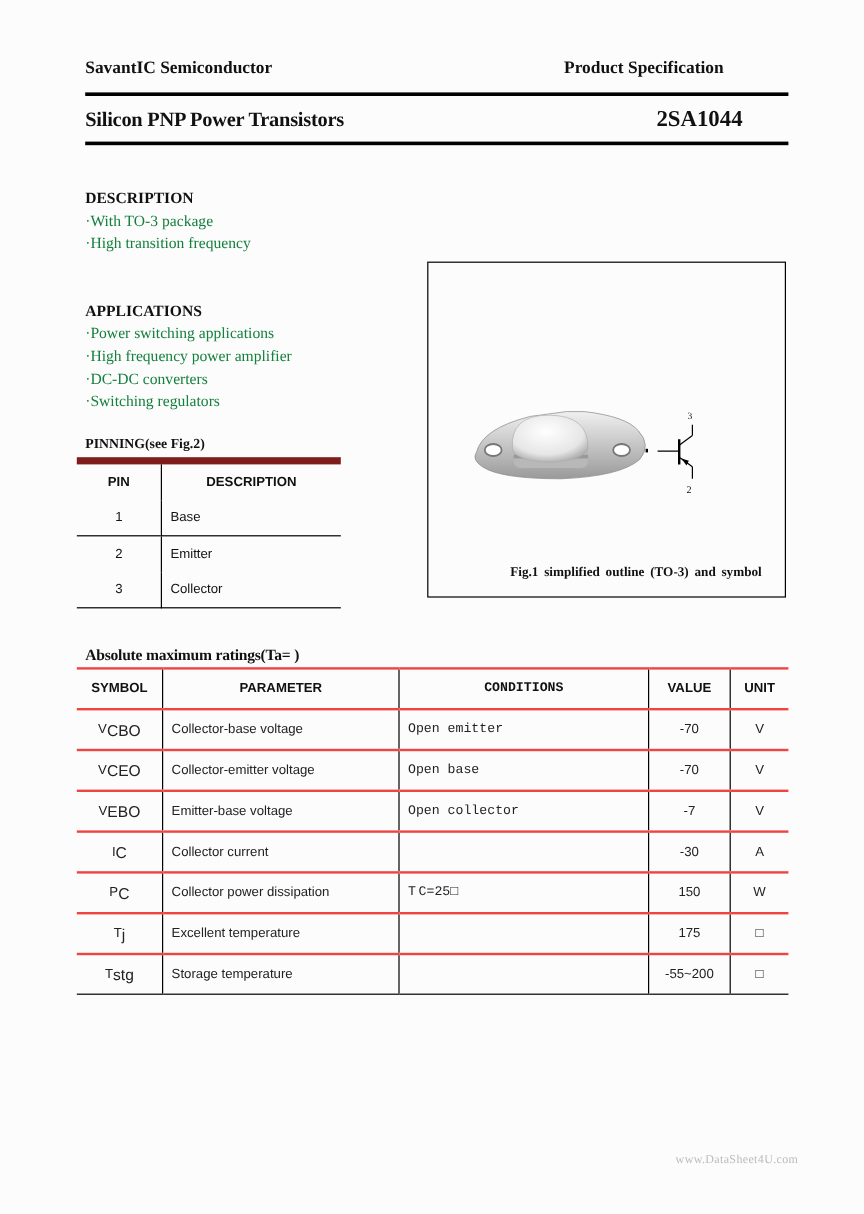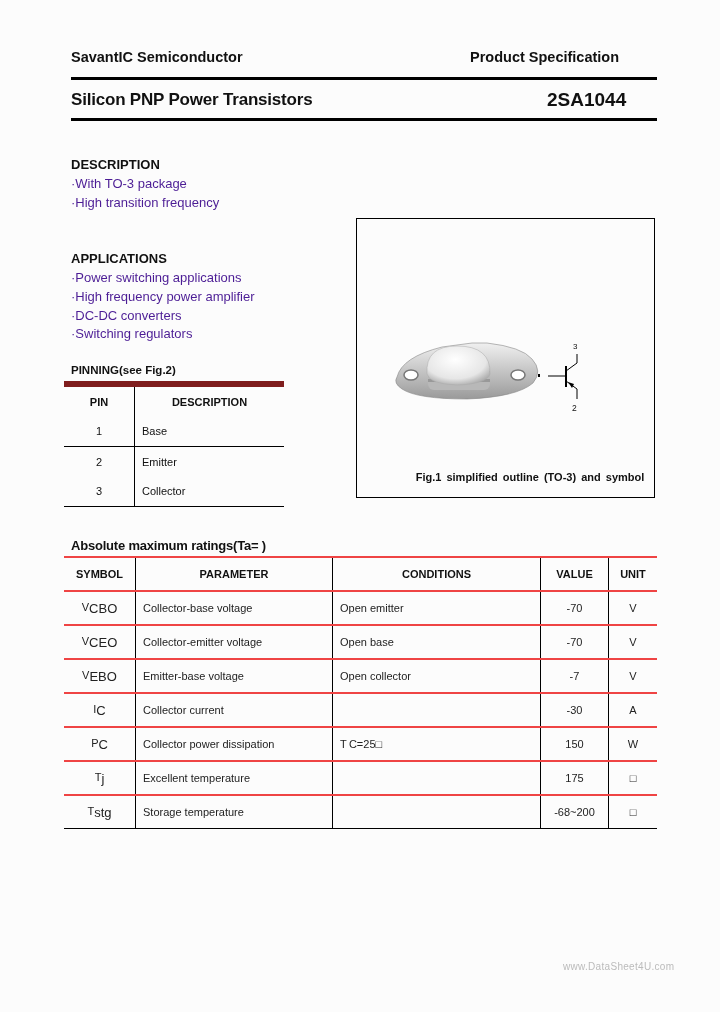--- a/index.html
+++ b/index.html
@@ -1,28 +1,28 @@
 <!DOCTYPE html>
 <html><head>
 <meta charset="utf-8">
 <style>
   html, body { margin: 0; padding: 0; }
   body {
     width: 720px; height: 1012px; background: #fcfcfc; position: relative; overflow: hidden;
     font-family: "Liberation Sans", sans-serif; color: #111;
   }
-  .abs { position: absolute; }
+  .abs { position: absolute; font-family: Liberation Serif, serif; }
   .hdr-left { left: 71px; top: 49px; font-size: 14.5px; font-weight: bold; }
   .hdr-right { left: 470px; top: 49px; font-size: 14.5px; font-weight: bold; }
   .rule-thick { left: 71px; width: 586px; height: 3px; background: #000; }
   .title { left: 71px; top: 90px; font-size: 17px; font-weight: bold; letter-spacing: -0.2px; }
   .part { left: 547px; top: 89px; font-size: 19px; font-weight: bold; }
 
   .sect-h { left: 71px; font-size: 13px; font-weight: bold; }
-  .bullets { left: 71px; font-size: 13px; line-height: 18.8px; color: #4c1d95; }
+  .bullets { left: 71px; font-size: 13px; line-height: 18.8px; color: #15803d; }
   .bullets div { white-space: nowrap; }
 
   .pin-title { left: 71px; top: 364px; font-size: 11.5px; font-weight: bold; }
   table.pin { position: absolute; left: 64px; top: 381px; width: 220px; border-collapse: collapse; font-size: 11px; }
   table.pin td, table.pin th { padding: 0; height: 29.5px; vertical-align: middle; }
   table.pin th { font-weight: bold; font-size: 11px; }
   table.pin .c1 { width: 70px; text-align: center; border-right: 1px solid #000; }
   table.pin .c2 { padding-left: 7px; text-align: left; }
   table.pin th.c2 { text-align: center; padding-left: 0; }
   table.pin tr.top td, table.pin tr.top th { border-top: 6px solid #7f1d1d; }
@@ -32,21 +32,21 @@
   .figbox { left: 356px; top: 218px; width: 299px; height: 280px; border: 1px solid #000; box-sizing: border-box; }
   .figcap { left: 356px; top: 471px; width: 348px; text-align: center; font-size: 11px; font-weight: bold; word-spacing: 2px; }
 
   .abs-title { left: 71px; top: 538px; font-size: 13px; font-weight: bold; letter-spacing: -0.2px; }
   table.amr { position: absolute; left: 64px; top: 556px; width: 593px; border-collapse: collapse; font-size: 11px; color: #222; }
   table.amr td, table.amr th { height: 32px; border-top: 2px solid #ef4444; border-bottom: 1px solid #000; padding: 0; vertical-align: middle; }
   table.amr th { font-weight: bold; font-size: 11px; color: #111; }
   table.amr td + td, table.amr th + th { border-left: 1px solid #000; }
   .col-sym { width: 71px; text-align: center; }
   .col-par { width: 189px; text-align: left; padding-left: 7px !important; }
-  .col-con { width: 200px; text-align: left; padding-left: 7px !important; }
+  .col-con { width: 200px; text-align: left; padding-left: 7px !important; font-family: Liberation Mono, monospace; }
   .col-val { width: 67px; text-align: center; }
   .col-unit { text-align: center; }
   th.col-par, th.col-con { text-align: center; padding-left: 0 !important; }
   sub { font-size: 13px; vertical-align: -2px; }
 
   .watermark { left: 563px; top: 961px; font-size: 10px; color: #bbb; letter-spacing: 0.3px; }
 </style>
 </head>
 <body>
 
@@ -178,19 +178,19 @@
     <td class="col-sym"><span>T</span><sub>j</sub></td>
     <td class="col-par">Excellent temperature</td>
     <td class="col-con"></td>
     <td class="col-val">175</td>
     <td class="col-unit">□</td>
   </tr>
   <tr>
     <td class="col-sym"><span>T</span><sub>stg</sub></td>
     <td class="col-par">Storage temperature</td>
     <td class="col-con"></td>
-    <td class="col-val">-68~200</td>
+    <td class="col-val">-55~200</td>
     <td class="col-unit">□</td>
   </tr>
 </tbody>
   </table>
 
 <div class="abs watermark">www.DataSheet4U.com</div>
 
 </body></html>

